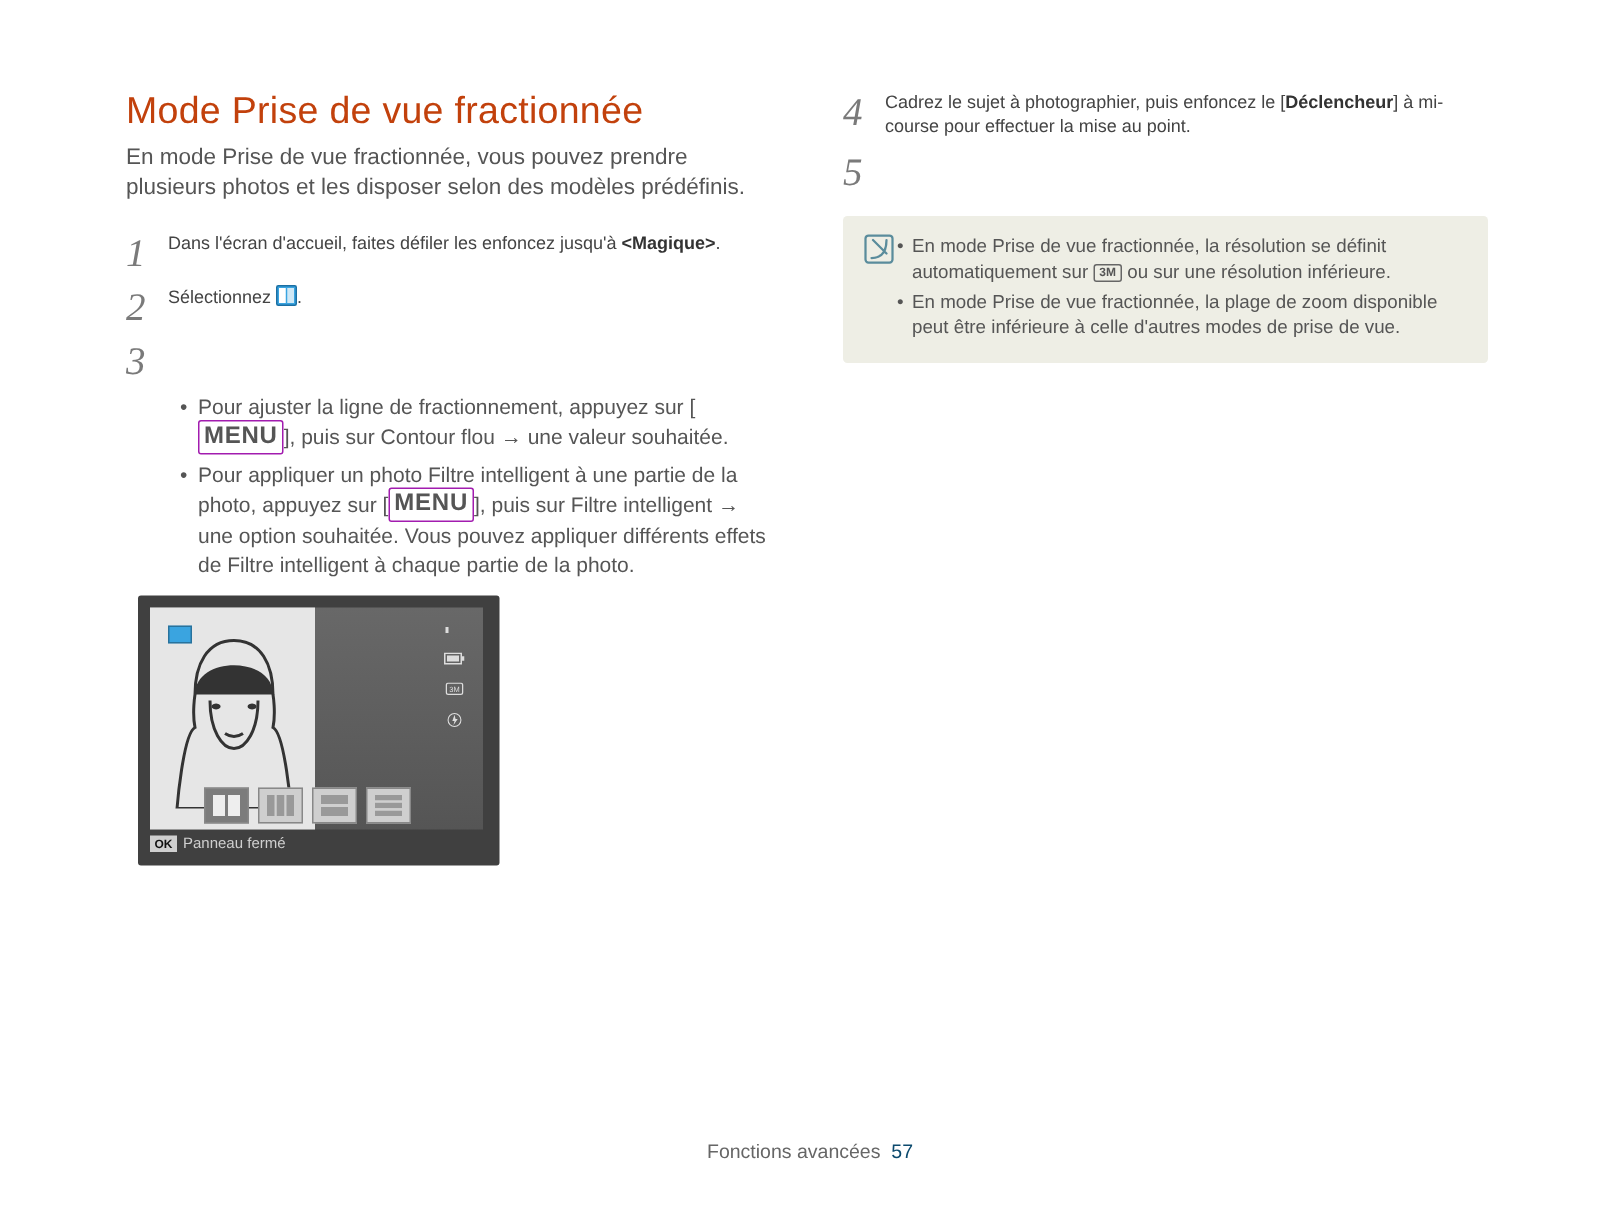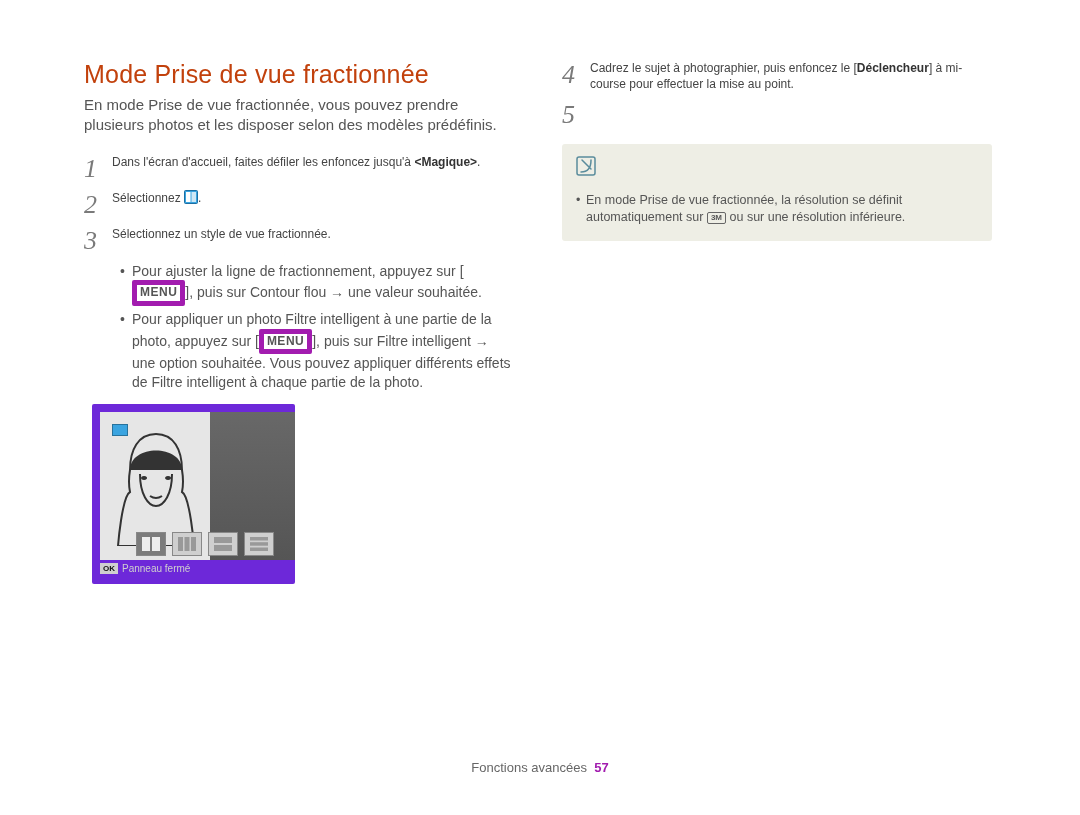--- a/index.html
+++ b/index.html
@@ -81,43 +81,41 @@
     font-weight: 300;
   }
   ul.sub li::before {
     content: "•";
     position: absolute;
     left: 0;
     top: 0;
   }
   .menu-badge {
     display: inline-block;
-    border: 5px solid #a21caf;
+    border: 1px solid #a21caf;
     border-radius: 2px;
     font-family: Arial, sans-serif;
-    font-size: 12px;
+    font-size: 16px;
     font-weight: 700;
     letter-spacing: 0.5px;
     padding: 0 3px 1px 3px;
     line-height: 1.2;
     vertical-align: 1px;
   }
   .tiny-icon {
     display:inline-block;
     width:14px; height:14px;
     vertical-align:-2px;
   }
   .note-box {
     display:flex;
-    gap:12px;
     background: #eeeee5;
     border-radius: 3px;
     padding: 12px 14px;
     margin-top: 16px;
-    flex-direction: column;
   }
   .note-icon-wrap {
     width:22px; flex-shrink:0;
   }
   .note-list {
     list-style: none;
     margin: 0;
     padding: 0;
   }
   .note-list li {
@@ -130,23 +128,23 @@
     font-weight: 300;
   }
   .note-list li::before {
     content: "•";
     position: absolute;
     left: 0;
     top: 0;
   }
   
   .cam {
-    width: 203px;
+    width: 241px;
     height: 180px;
-    background: #6d28d9;
+    background: #404040;
     border-radius: 2px;
     margin: 12px 0 0 8px;
     position: relative;
     overflow: hidden;
   }
   .cam .inner {
     position:absolute;
     left:8px; top:8px;
     width:222px; height:148px;
     background: linear-gradient(#686868, #555);
@@ -191,21 +189,21 @@
   .cam .side .i { width:14px; height:10px; }
 
   .footer {
     position:absolute;
     bottom:40px; left:0; right:0;
     text-align:center;
     font-size:13px;
     color:#666;
     font-weight:300;
   }
-  .footer .pn { font-weight:700; color:#a21caf; }
+  .footer .pn { font-weight:400; color:#0c4a6e; }
 </style>
 </head>
 <body>
 
 <div class="page">
 
 
   <div class="cols">
 
     <div class="col">
@@ -229,23 +227,20 @@
                 <rect x="0.5" y="0.5" width="13" height="13" rx="1" fill="#3aa4e0" stroke="#1b6fa3"></rect>
                 <rect x="2" y="2" width="4.5" height="10" fill="#fff"></rect>
                 <rect x="7.5" y="2" width="4.5" height="10" fill="#cfe8f6"></rect>
               </svg>
           </span>.
         </div>
       </div>
 
       <div class="step">
         <div class="step-num">3</div>
-        <div class="step-body">
-          <span>Sélectionnez un style de vue fractionnée.</span>
-        </div>
       </div>
       <ul class="sub">
         <li>
           <span>Pour ajuster la ligne de fractionnement, appuyez sur [</span><span class="menu-badge">MENU</span><span>], puis sur </span><span class="bold">Contour flou</span><span> → </span><span>une valeur souhaitée.</span>
         </li>
         <li>
           <span>Pour appliquer un photo Filtre intelligent à une partie de la photo, appuyez sur [</span><span class="menu-badge">MENU</span><span>], puis sur </span><span class="bold">Filtre intelligent</span><span> → </span><span>une option souhaitée. Vous pouvez appliquer différents effets de Filtre intelligent à chaque partie de la photo.</span>
         </li>
       </ul>
 
@@ -331,20 +326,21 @@
         <div class="note-icon-wrap">
           <svg width="20" height="20" viewBox="0 0 20 20">
               <rect x="1" y="1" width="18" height="18" rx="2" fill="none" stroke="#5a8c9c" stroke-width="1.5"></rect>
               <path d="M6 4 L15 13 M15 4 Q15 16 5 16" fill="none" stroke="#5a8c9c" stroke-width="1.5" stroke-linecap="round"></path>
             </svg>
         </div>
         <ul class="note-list">
           <li>
             <span>En mode Prise de vue fractionnée, la résolution se définit automatiquement sur </span><span style="display:inline-block;border:1px solid #666;border-radius:2px;font-size:8px;font-weight:700;padding:0 3px;line-height:1.2;vertical-align:1px;">3M</span><span> ou sur une résolution inférieure.</span>
           </li>
+          <li>En mode Prise de vue fractionnée, la plage de zoom disponible peut être inférieure à celle d'autres modes de prise de vue.</li>
         </ul>
       </div>
     </div>
   </div>
 
   <div class="footer">
     <span>Fonctions avancées</span>&nbsp;&nbsp;<span class="pn">57</span>
   </div>
 
 </div>

